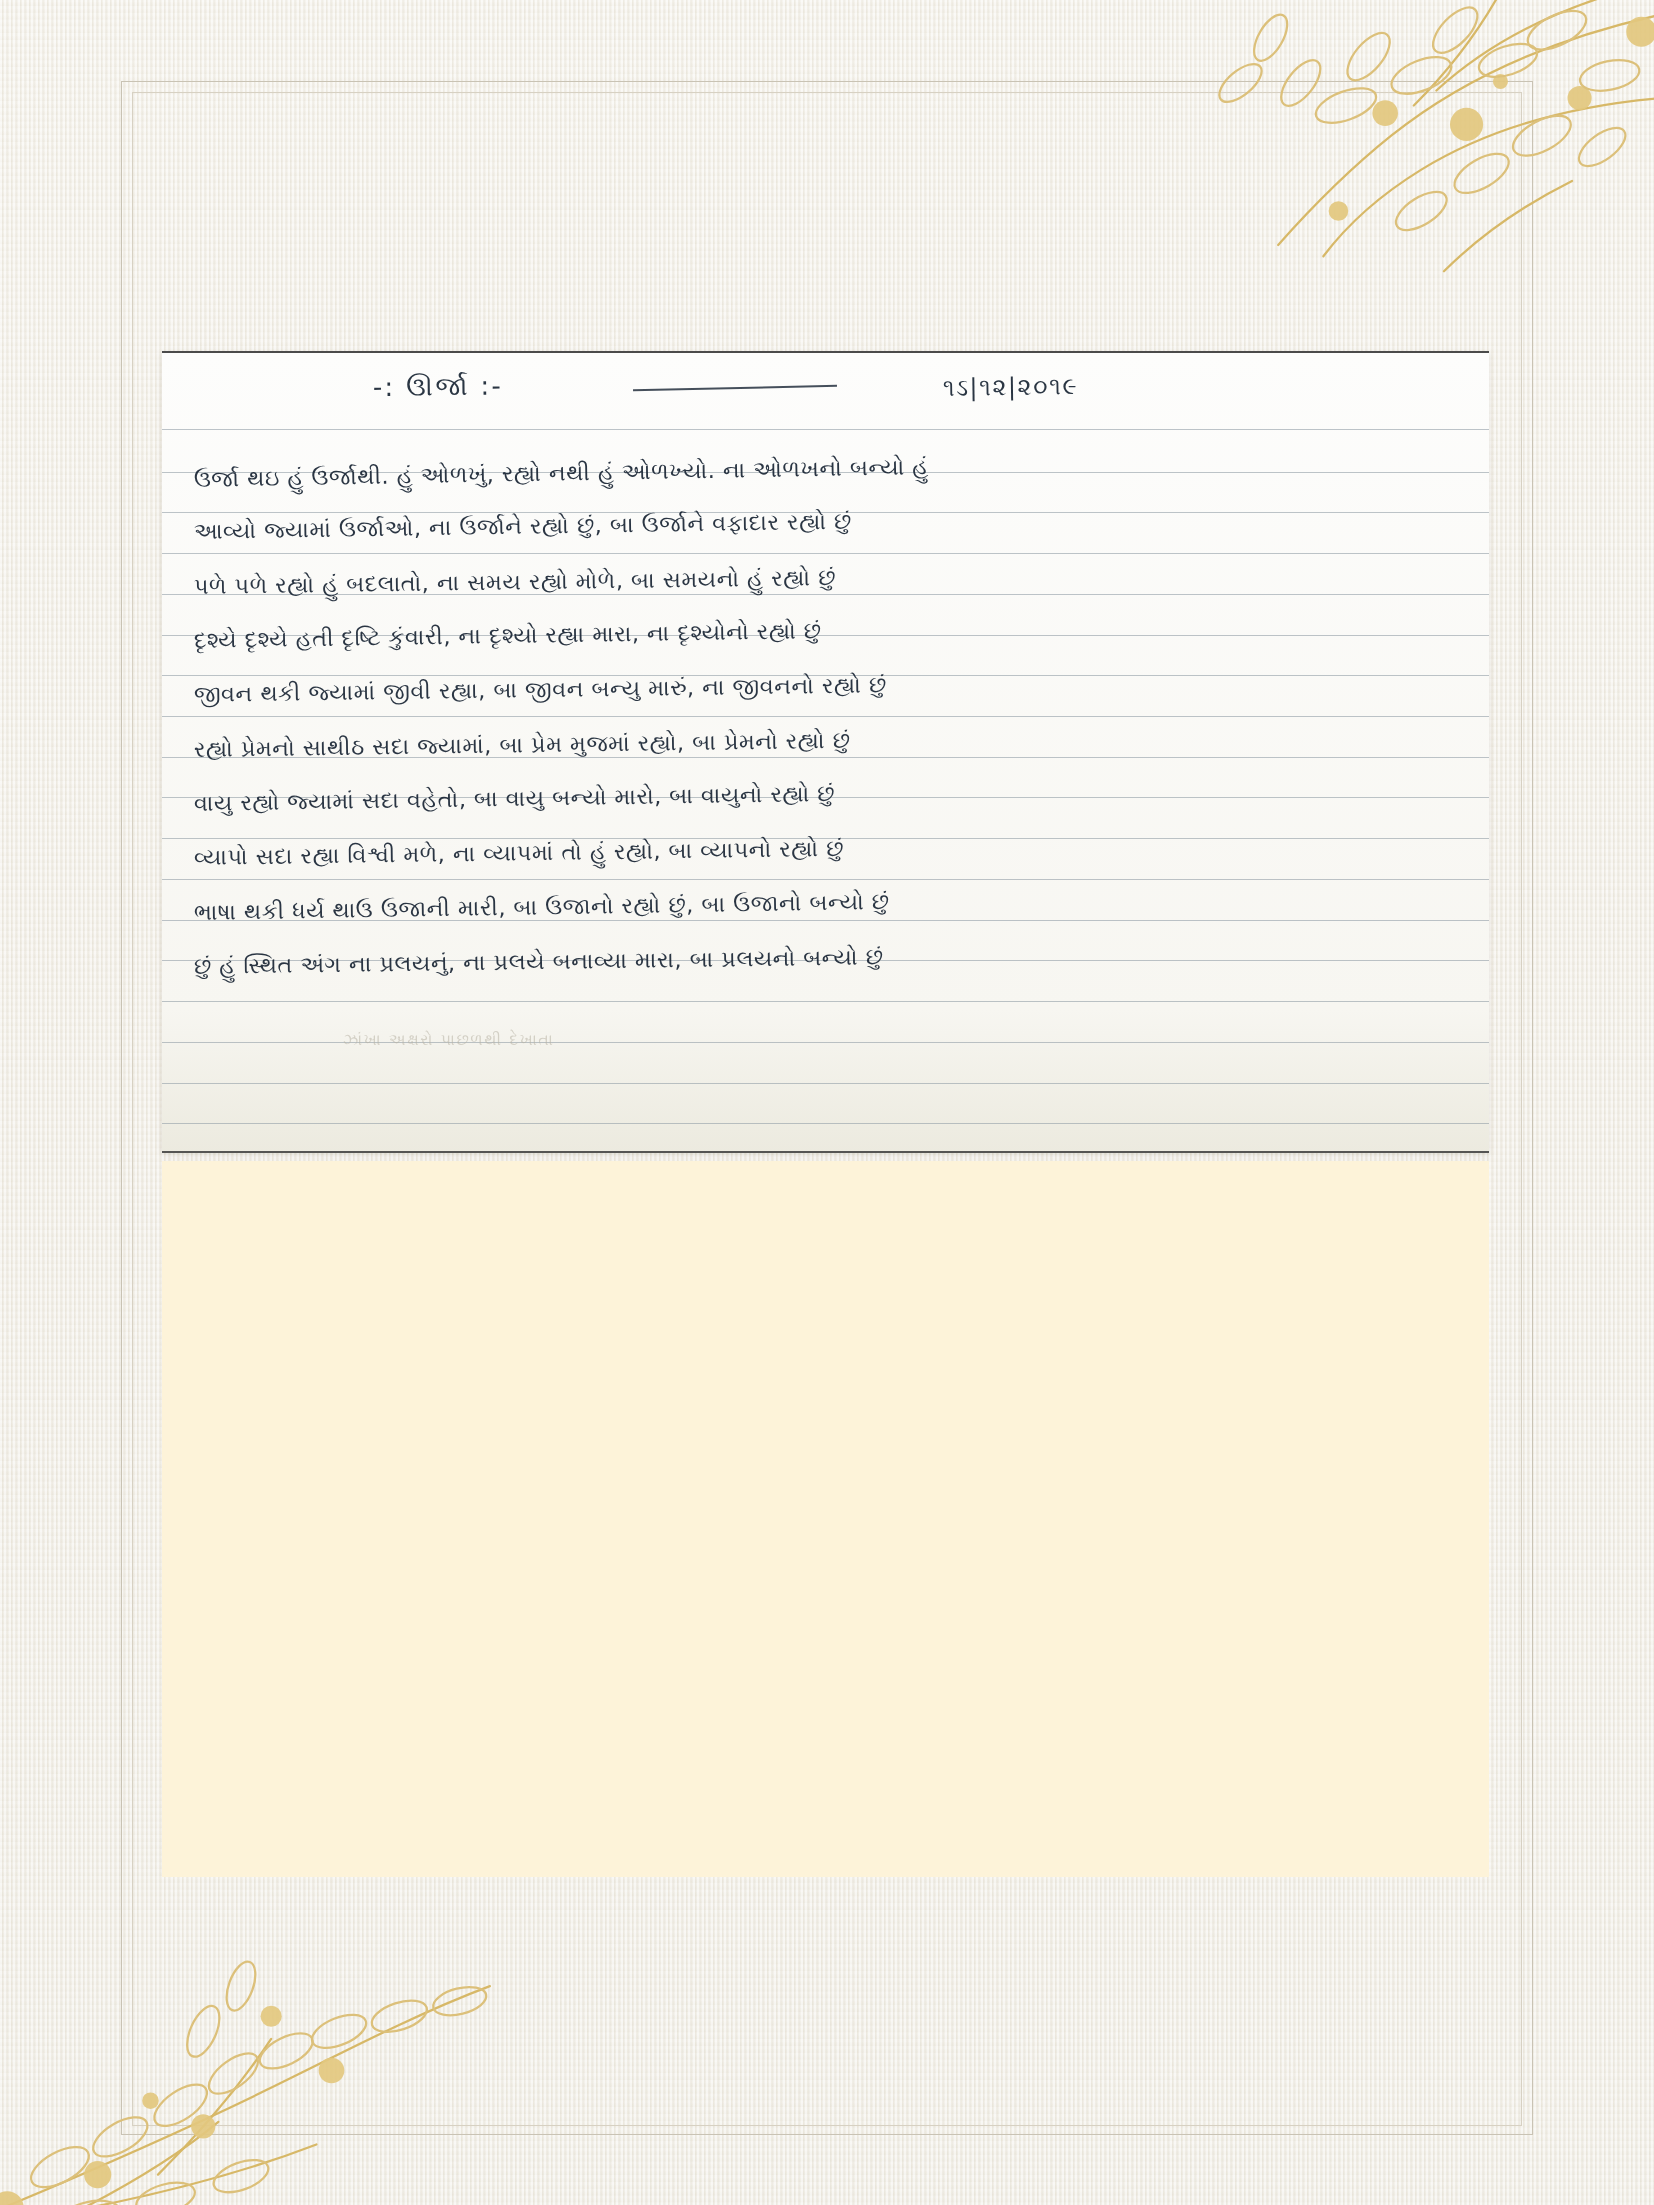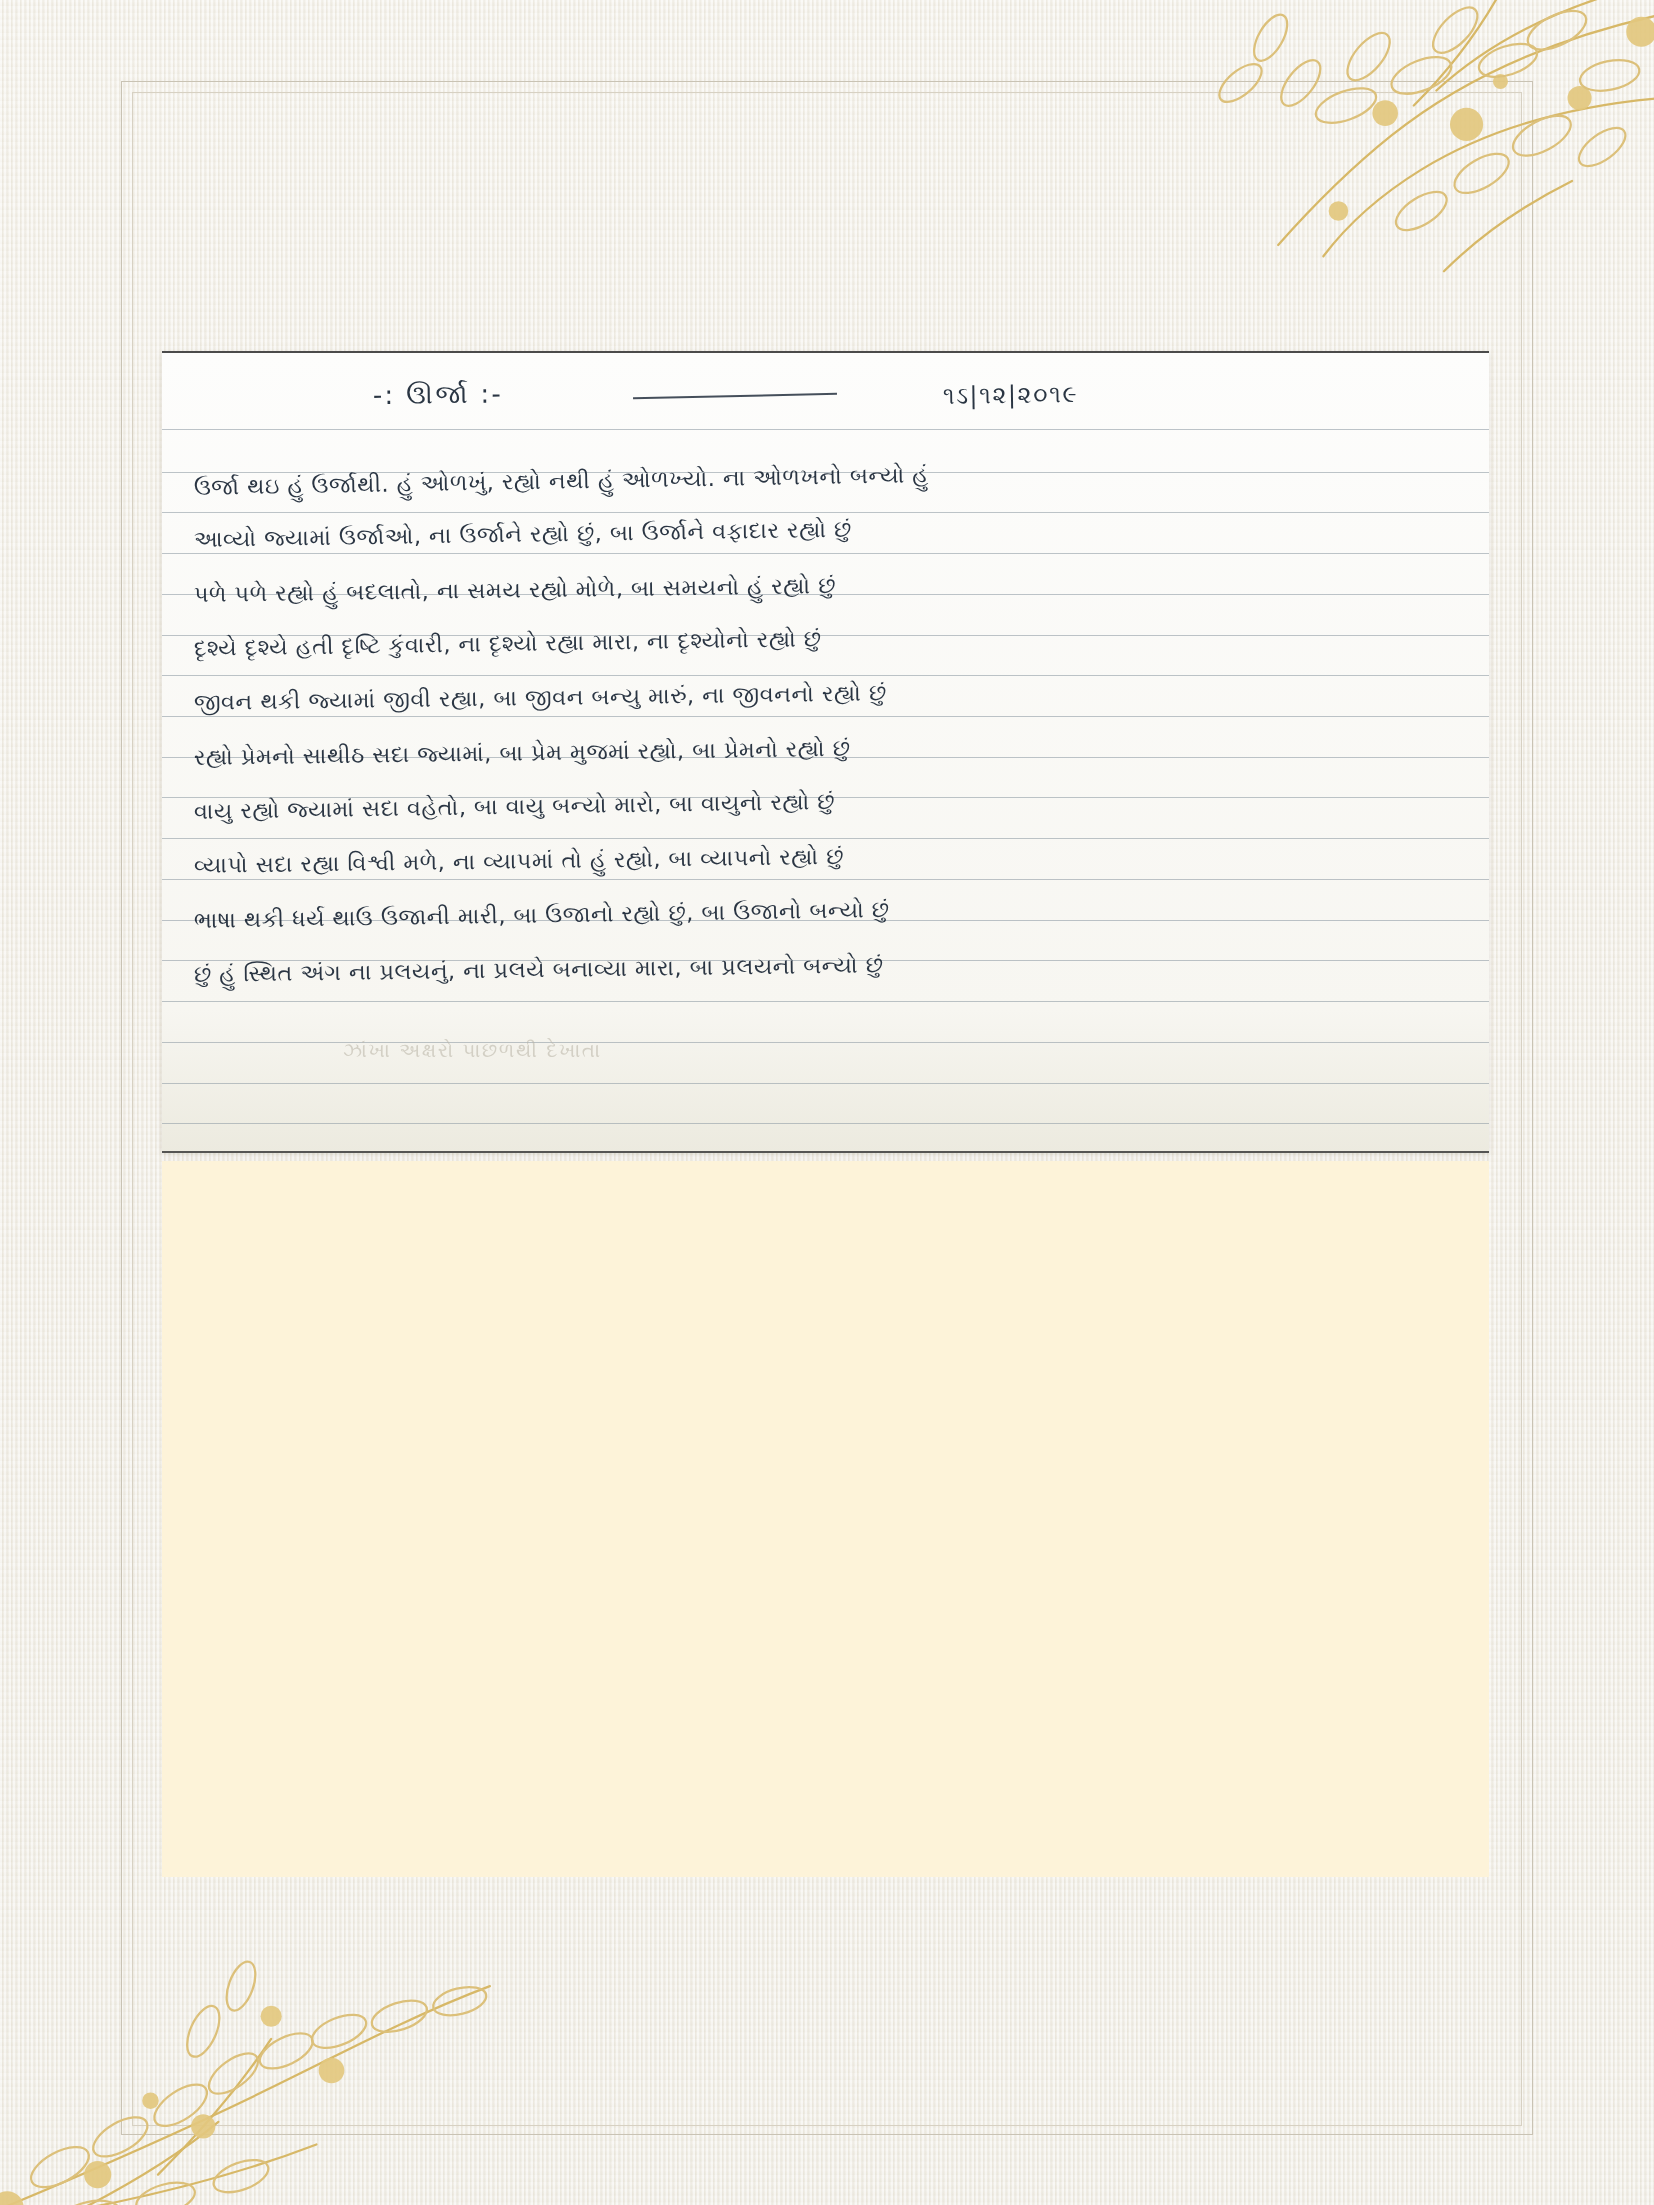--- a/index.html
+++ b/index.html
@@ -112,21 +112,20 @@
     left: 0; right: 0; bottom: 0;
     height: 2.3px;
     background: #2f2f2f;
     opacity: 0.8;
   }
 
   
   .hand-layer {
     position: absolute;
     inset: 0;
-    margin-top: 8px;
   }
   .hw {
     position: absolute;
     color: #1b2736;
     font-family: "DejaVu Sans", sans-serif;
     font-size: 22.6px;
     letter-spacing: 0.4px;
     white-space: nowrap;
     transform-origin: left bottom;
     opacity: 0.93;
@@ -144,21 +143,21 @@
     height: 1.5px;
     background: #24303e;
     opacity: 0.85;
   }
 
   
   .ghost {
     position: absolute;
     color: #b9b4a6;
     font-family: "DejaVu Sans", sans-serif;
-    font-size: 20px;
+    font-size: 16px;
     letter-spacing: 1.5px;
     opacity: 0.55;
     white-space: nowrap;
     text-align: center;
   }
 
   
   .cream-panel {
     position: absolute;
     left: 162px;

